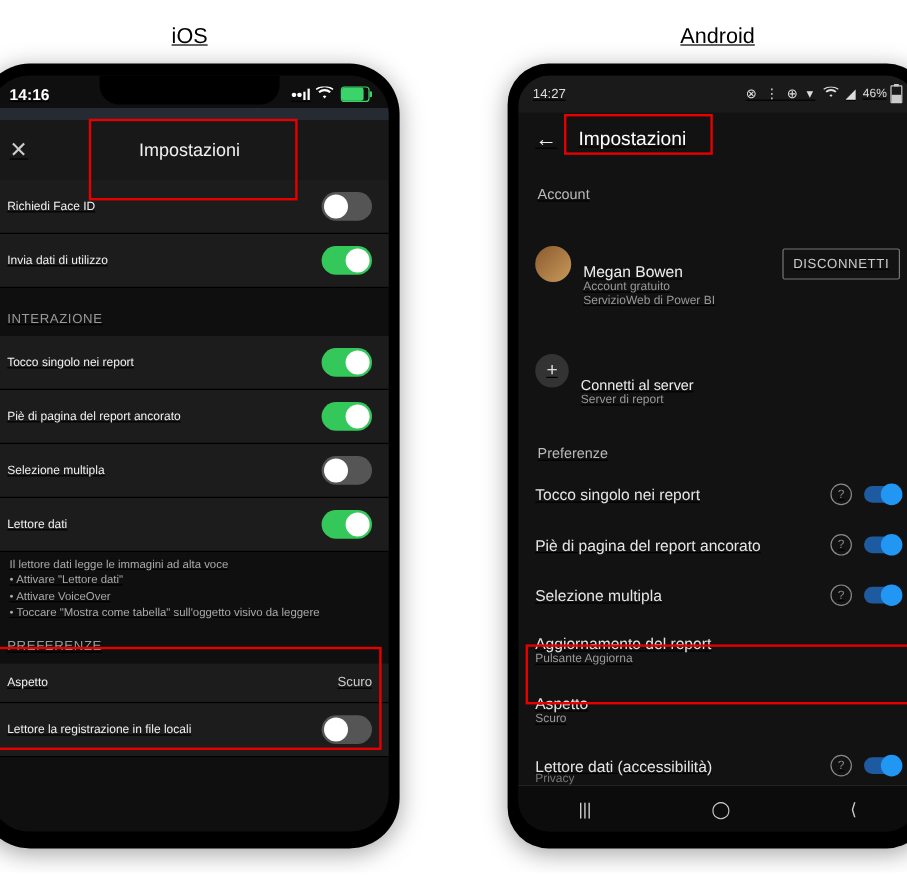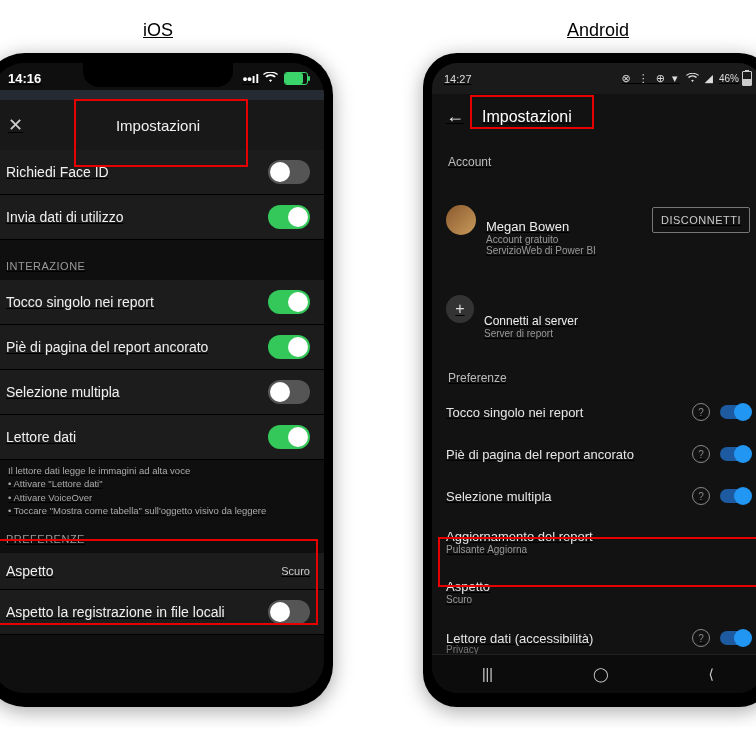--- a/index.html
+++ b/index.html
@@ -67,21 +67,21 @@
     padding: 20px 14px 8px;
     font-size:11px; letter-spacing:0.5px;
     color:#9a9a9a; text-transform:uppercase;
   }
   .row {
     display:flex; align-items:center; justify-content:space-between;
     padding: 10px 14px;
     border-bottom:1px solid #000;
     background:#1c1c1c;
   }
-  .row .label { font-size:14px; color:#f0f0f0; }
+  .row .label { font-size:10px; color:#f0f0f0; }
   .toggle {
     width:42px; height:24px; border-radius:12px;
     background:#555; position:relative; flex-shrink:0;
   }
   .toggle.on { background:#34c759; }
   .toggle .knob {
     position:absolute; top:2px; width:20px; height:20px; border-radius:50%; background:#fff;
     left:2px;
   }
   .toggle.on .knob { left:20px; }
@@ -211,21 +211,21 @@
 
       <div class="section-label" style="padding-top:8px;">PREFERENZE</div>
       <div class="row">
         <span class="label">Aspetto</span>
         <span class="value">Scuro</span>
       </div>
 
       <div class="redbox" style="top:476px; left:6px; right:6px; height:82px;"></div>
 
       <div class="row">
-        <span class="label">Aspetto la registrazione in file locali</span>
+        <span class="label">Lettore la registrazione in file locali</span>
         <div class="toggle">
             <div class="knob"></div>
           </div>
       </div>
 
     </div>
   </div>
 </div>
 
 <div class="col android">

